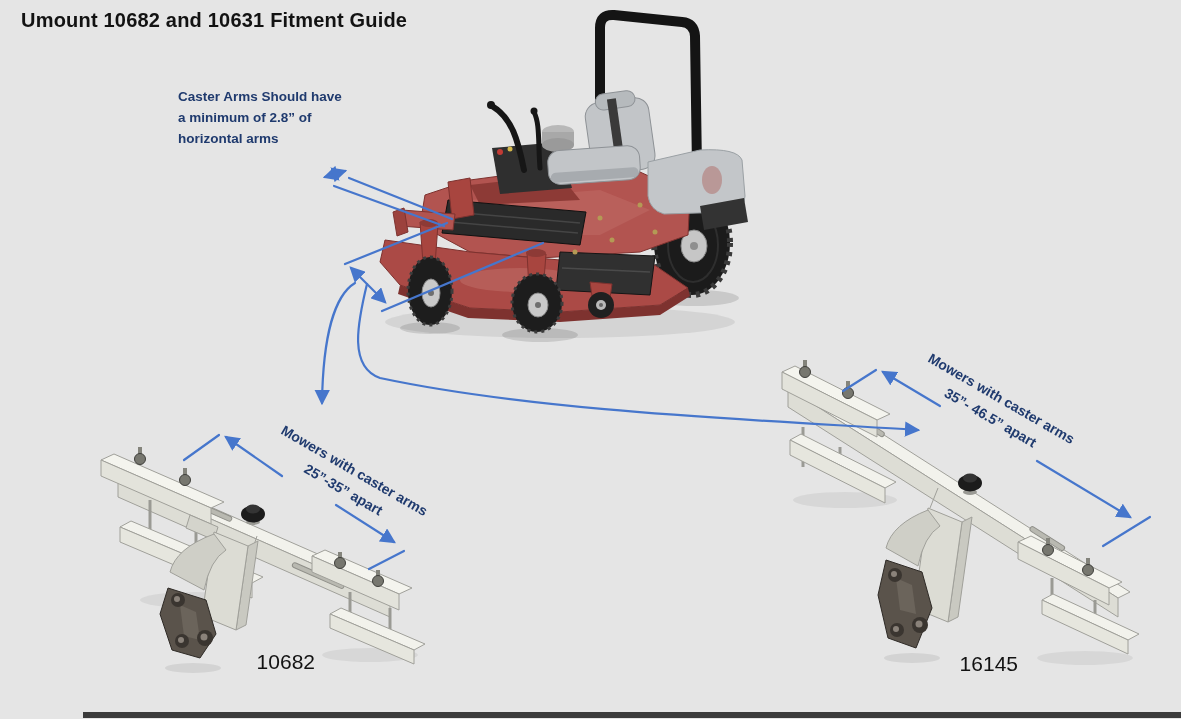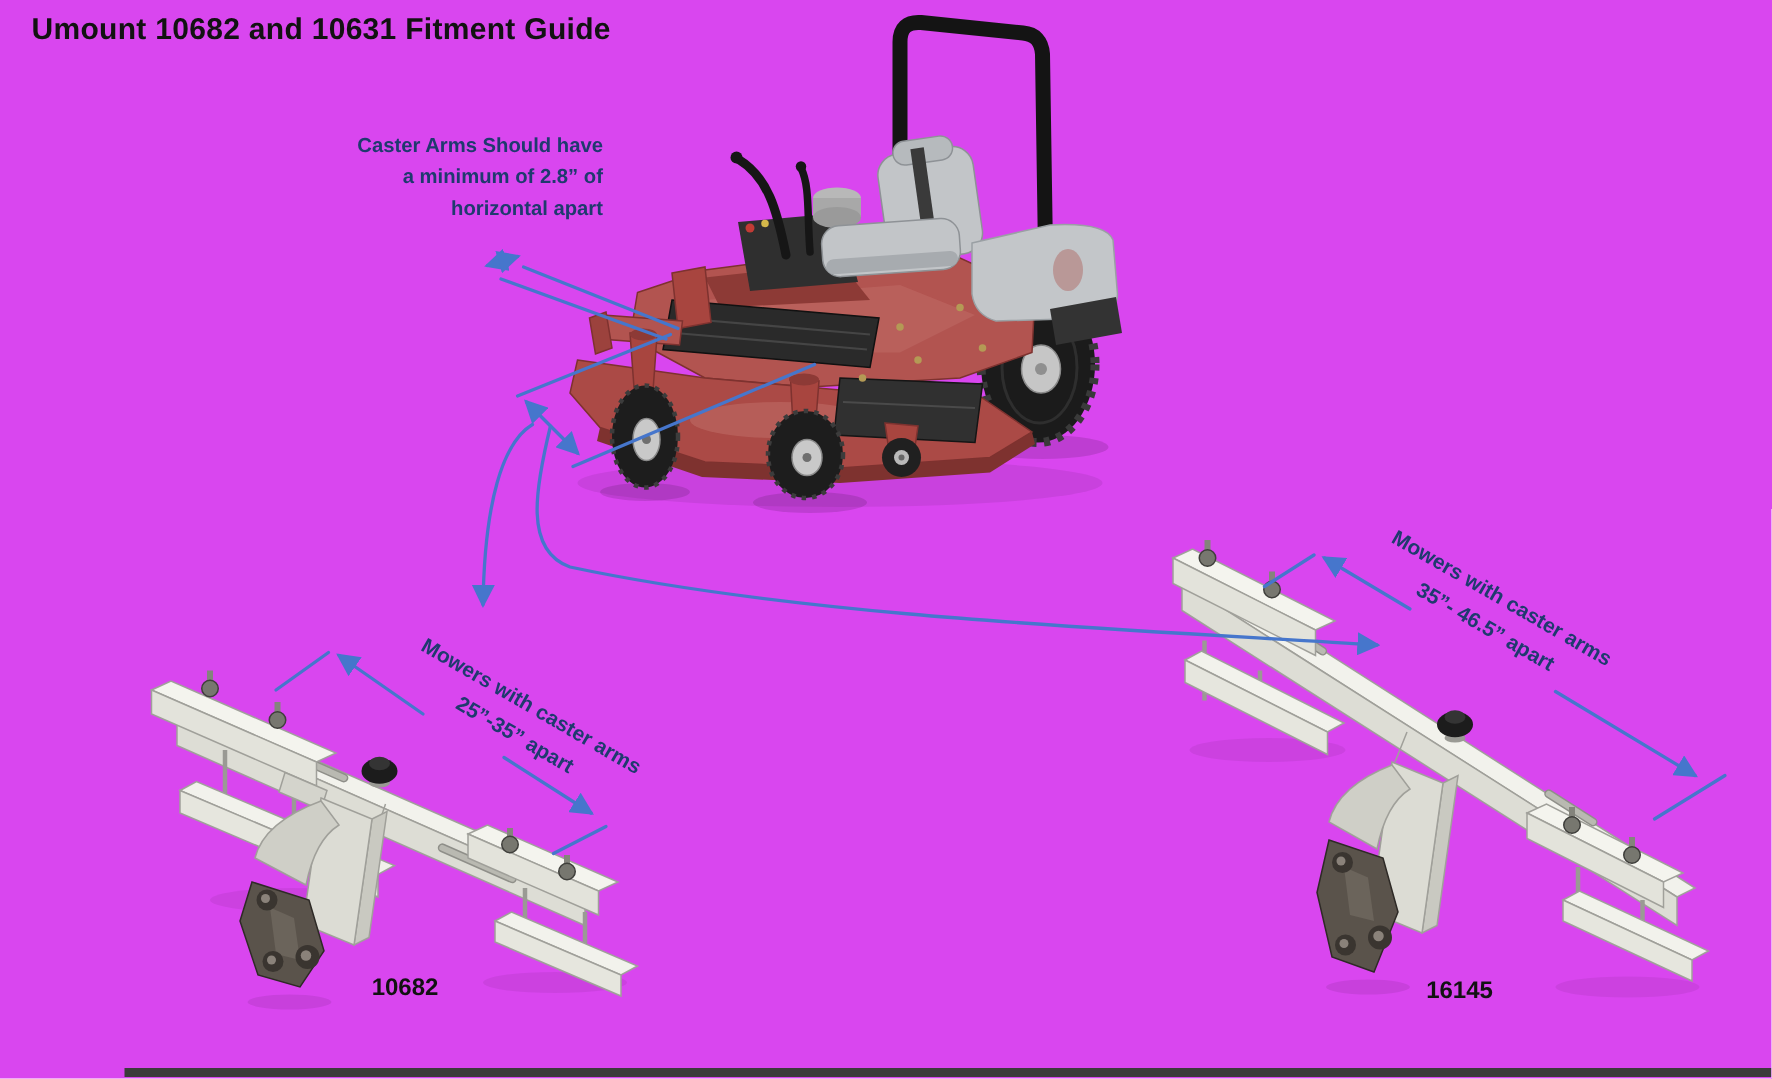--- a/index.html
+++ b/index.html
@@ -1,26 +1,26 @@
 <!DOCTYPE html>
 <html><head>
 <meta charset="utf-8">
 <style>
   html,body{margin:0;padding:0;background:#fff;}
-  .page{position:relative;width:1181px;height:719px;background:#d946ef;overflow:hidden;
+  .page{position:relative;width:1181px;height:719px;background:#e5e5e5;overflow:hidden;
         font-family:"Liberation Sans",sans-serif;}
   .title{position:absolute;left:21px;top:9px;font-size:20px;font-weight:700;color:#121212;
          letter-spacing:.2px;white-space:nowrap;}
-  .note{position:absolute;left:178px;top:86px;width:224px;text-align:right;
+  .note{position:absolute;left:178px;top:86px;width:224px;text-align:left;
         font-size:13.5px;font-weight:700;color:#1f3a6e;line-height:21px;}
   .dim-text{position:absolute;text-align:center;font-size:14px;font-weight:700;color:#1f3a6e;
             line-height:22px;}
   .dim-left{left:253px;top:458px;width:192px;transform:rotate(30deg);}
   .dim-right{left:898px;top:386px;width:196px;transform:rotate(30deg);}
-  .prod-label{position:absolute;font-size:16px;font-weight:700;color:#121212;width:90px;text-align:center;}
+  .prod-label{position:absolute;font-size:21px;font-weight:400;color:#121212;width:90px;text-align:right;}
   .label-left{left:225px;top:650px;}
   .label-right{left:928px;top:652px;}
   .bottom-bar{position:absolute;left:83px;top:712px;width:1098px;height:6px;background:#3b3b3b;}
   svg.canvas{position:absolute;left:0;top:0;}
 </style>
 </head>
 <body>
 
 <div class="page">
 
@@ -251,21 +251,21 @@
         <line x1="1150" y1="517" x2="1103" y2="546"></line>
       </g>
     </g>
   </svg>
 
   <div class="title">Umount 10682 and 10631 Fitment Guide</div>
 
   <div class="note">
     <div>Caster Arms Should have</div>
     <div>a minimum of 2.8” of</div>
-    <div>horizontal apart</div>
+    <div>horizontal arms</div>
   </div>
 
   <div class="dim-text dim-left">
     <div>Mowers with caster arms</div>
     <div>25”-35” apart</div>
   </div>
 
   <div class="dim-text dim-right">
     <div>Mowers with caster arms</div>
     <div>35”- 46.5” apart</div>

